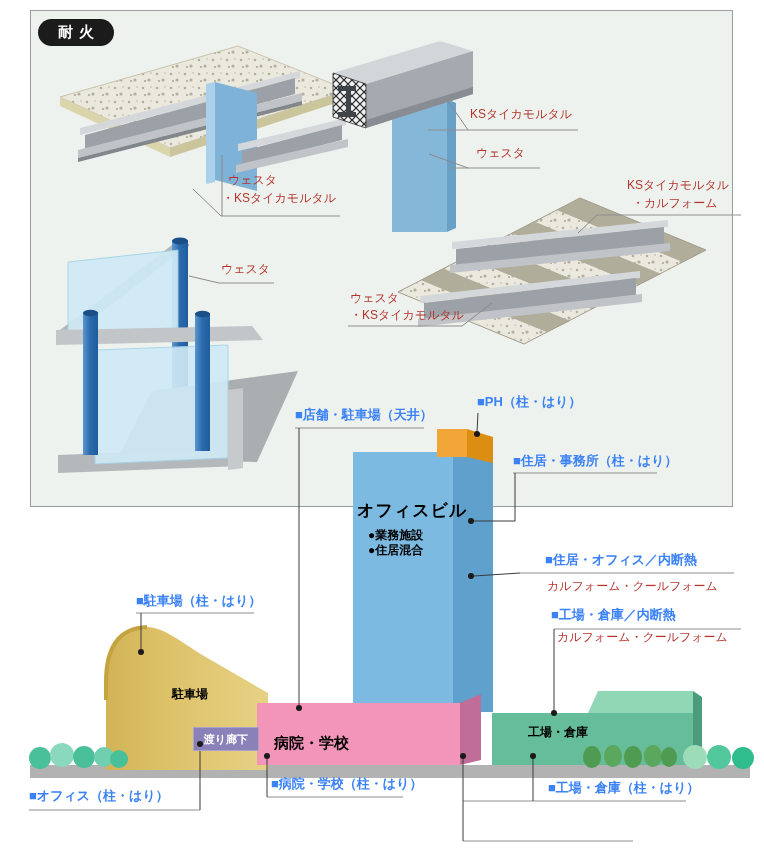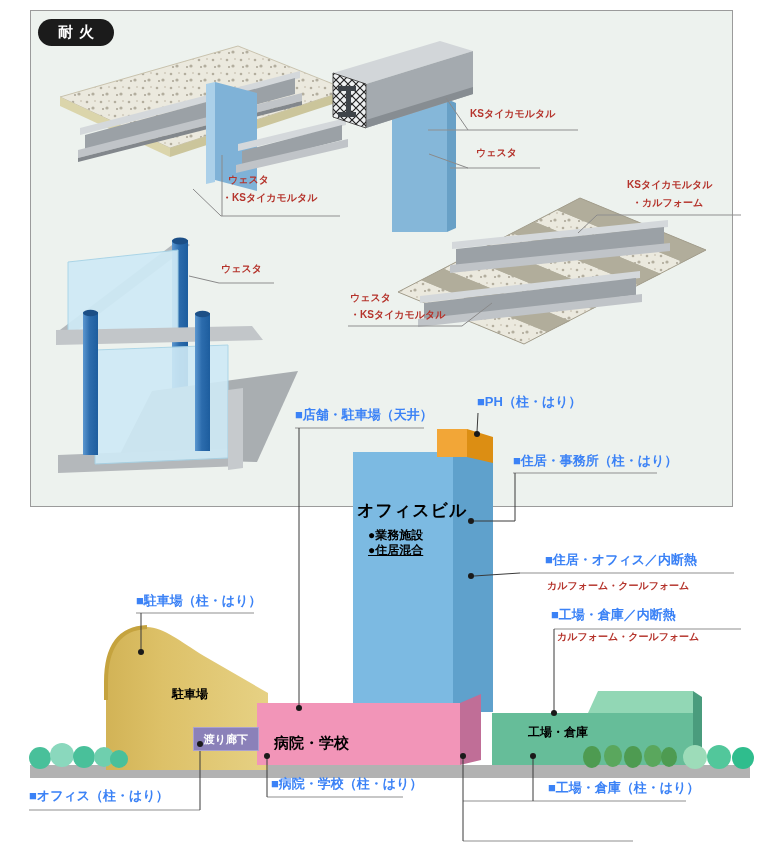--- a/index.html
+++ b/index.html
@@ -6,21 +6,21 @@
   #stage{position:relative;width:764px;height:855px;background:#ffffff;overflow:hidden;
          font-family:"Liberation Sans","DejaVu Sans",sans-serif;}
   .panel{position:absolute;left:30px;top:10px;width:703px;height:497px;
          background:#edf2ee;border:1px solid #9b9b9b;box-sizing:border-box;}
   .fire-badge{position:absolute;left:38px;top:19px;width:76px;height:27px;background:#1b1b1b;
          border-radius:14px;color:#fff;font-size:15px;font-weight:bold;letter-spacing:6px;
          display:flex;align-items:center;justify-content:center;padding-left:6px;box-sizing:border-box;z-index:10;}
   svg.gfx{position:absolute;left:0;top:0;z-index:5;}
   .lbl{position:absolute;white-space:nowrap;z-index:10;line-height:1.15;}
   .black-callout{font-size:13px;font-weight:700;color:#3b82f6;}
-  .red-lbl{font-size:10px;font-weight:700;color:#b5342c;}
+  .red-lbl{font-size:12px;font-weight:400;color:#b5342c;}
   .bname{color:#000000;font-weight:700;}
   .office-title{font-size:17px;letter-spacing:1px;}
   .office-bullet{font-size:12px;}
   .bldg-big{font-size:12px;}
   .bldg-mid{font-size:15px;}
   .corridor-badge{position:absolute;left:194px;top:728px;width:64px;height:22px;background:#8b81b9;
          outline:1px solid #aaa1cf;color:#fff;font-size:11px;font-weight:700;display:flex;
          align-items:center;justify-content:center;z-index:9;}
   .dot-html{position:absolute;width:6px;height:6px;border-radius:50%;background:#1a1a1a;z-index:11;}
 </style>
@@ -223,21 +223,21 @@
   <div class="lbl red-lbl" style="left:228px;top:174px;">ウェスタ</div>
   <div class="lbl red-lbl" style="left:222px;top:192px;">・KSタイカモルタル</div>
   <div class="lbl red-lbl" style="left:627px;top:179px;">KSタイカモルタル</div>
   <div class="lbl red-lbl" style="left:632px;top:197px;">・カルフォーム</div>
   <div class="lbl red-lbl" style="left:221px;top:263px;">ウェスタ</div>
   <div class="lbl red-lbl" style="left:350px;top:292px;">ウェスタ</div>
   <div class="lbl red-lbl" style="left:350px;top:309px;">・KSタイカモルタル</div>
 
   <div class="lbl bname office-title" style="left:357px;top:501px;">オフィスビル</div>
   <div class="lbl bname office-bullet" style="left:368px;top:529px;">●業務施設</div>
-  <div class="lbl bname office-bullet" style="left:368px;top:544px;text-decoration:underline;">●住居混合</div>
+  <div class="lbl bname office-bullet" style="left:368px;top:544px;">●住居混合</div>
   <div class="lbl bname bldg-big" style="left:172px;top:688px;">駐車場</div>
   <div class="lbl bname bldg-mid" style="left:274px;top:734px;">病院・学校</div>
   <div class="lbl bname bldg-big" style="left:528px;top:726px;">工場・倉庫</div>
 
   <div class="lbl black-callout" style="left:136px;top:594px;">■駐車場（柱・はり）</div>
   <div class="lbl black-callout" style="left:295px;top:408px;">■店舗・駐車場（天井）</div>
   <div class="lbl black-callout" style="left:477px;top:395px;">■PH（柱・はり）</div>
   <div class="lbl black-callout" style="left:513px;top:454px;">■住居・事務所（柱・はり）</div>
   <div class="lbl black-callout" style="left:545px;top:553px;">■住居・オフィス／内断熱</div>
   <div class="lbl red-lbl" style="left:547px;top:580px;">カルフォーム・クールフォーム</div>

